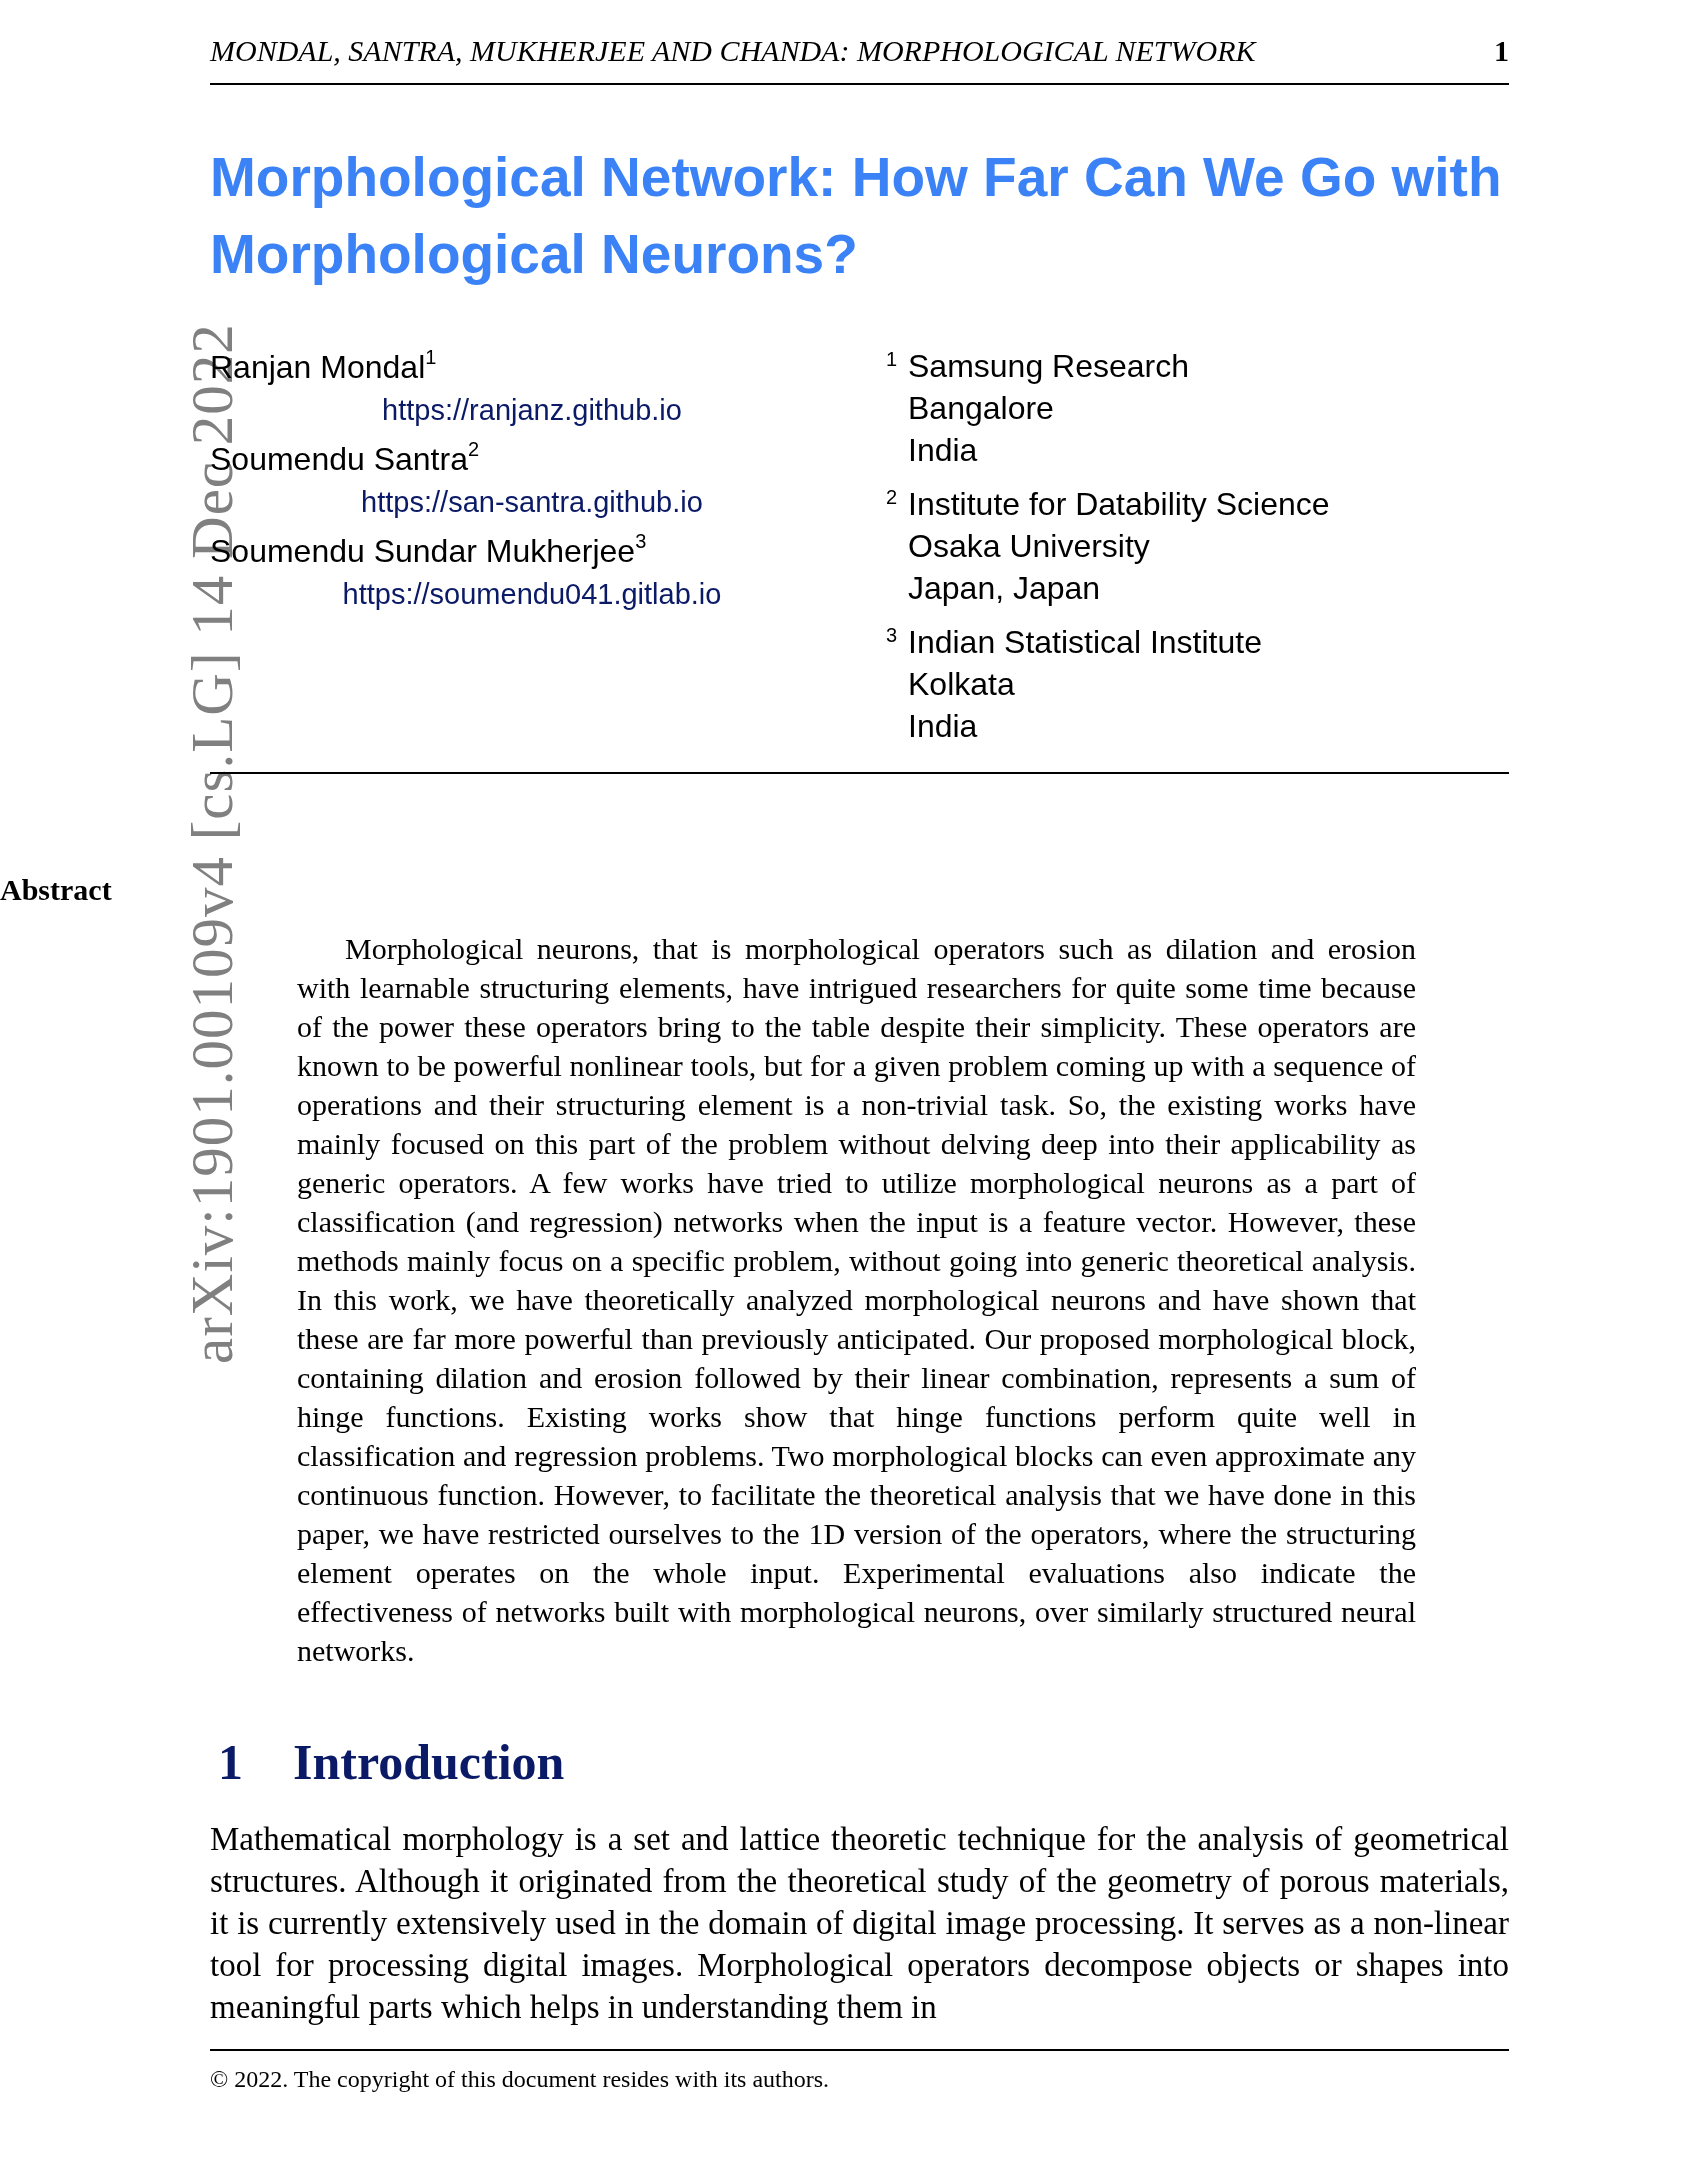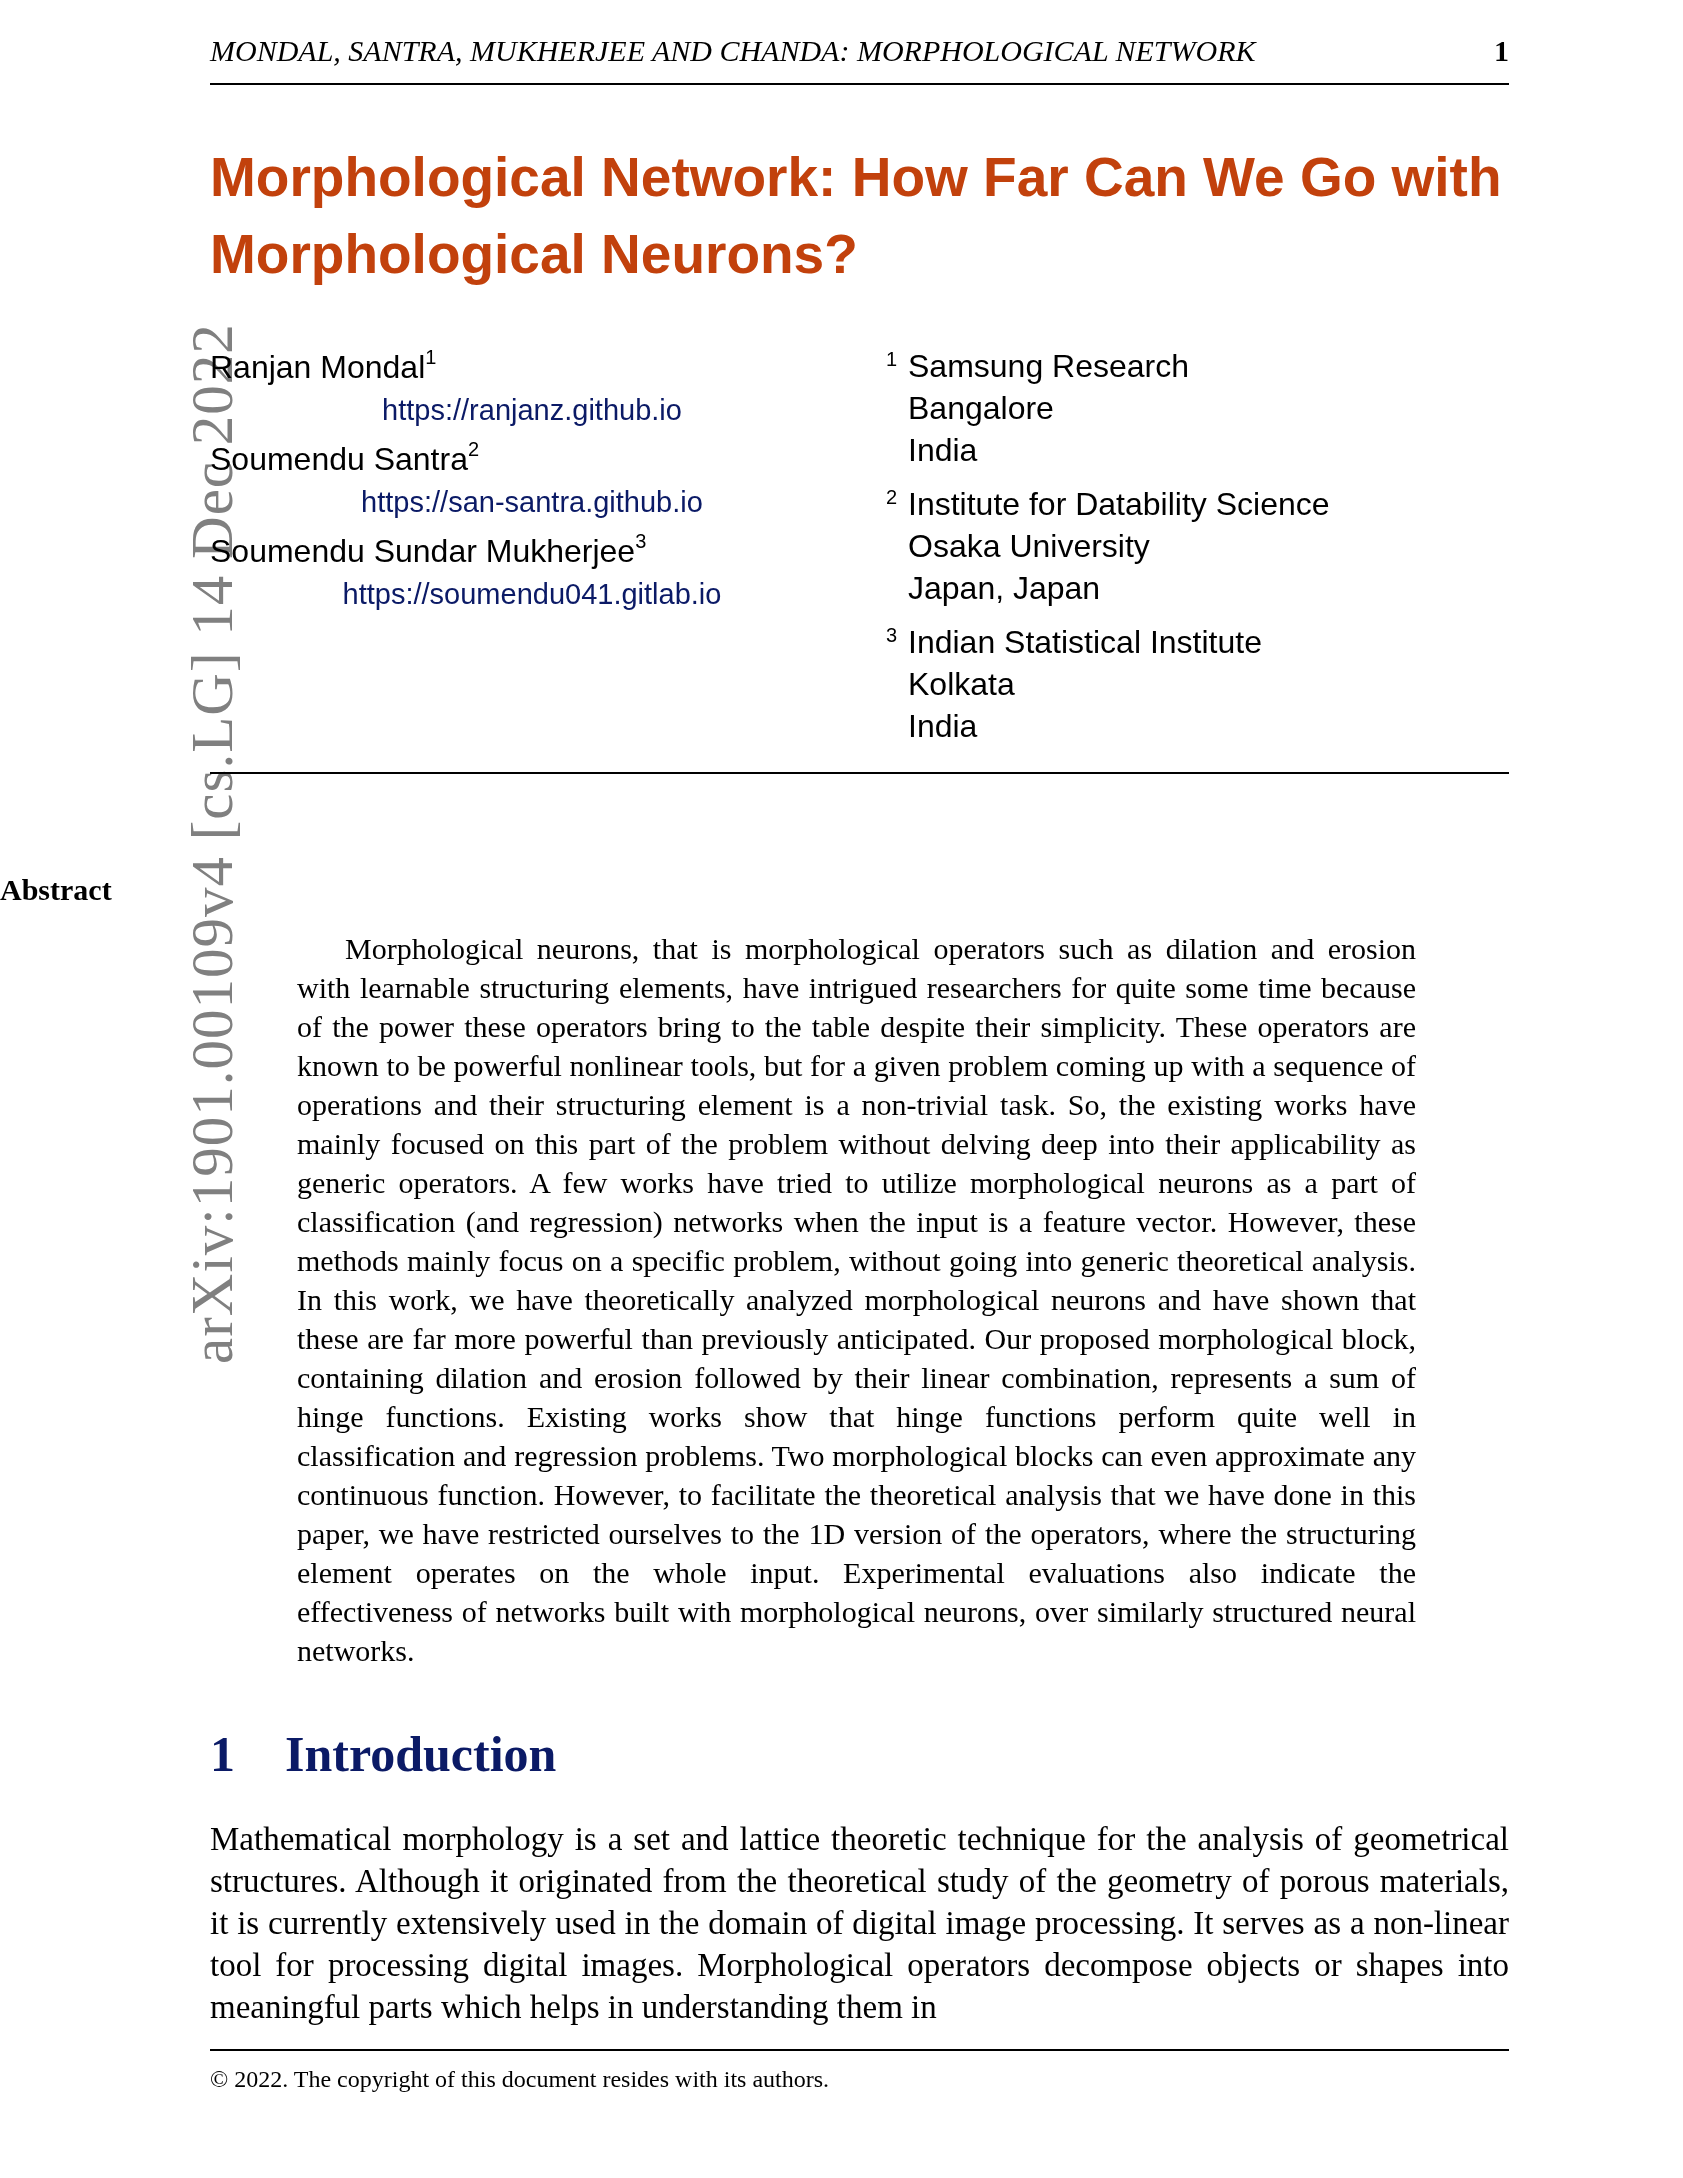--- a/index.html
+++ b/index.html
@@ -16,21 +16,21 @@
     .arxiv-stamp {
       position: absolute; left: 183px; top: 1364px;
       transform-origin: 0 0; transform: rotate(-90deg);
       font-family: "Liberation Serif", serif; font-size: 59px; color: #808080;
       white-space: nowrap; letter-spacing: 1px; line-height: 59px;
     }
 
     .title {
       position: absolute; left: 210px; top: 139px; width: 1317px;
       font-family: "Liberation Sans", sans-serif; font-weight: bold;
-      font-size: 55px; line-height: 77px; color: #c2410c; margin: 0;
+      font-size: 55px; line-height: 77px; color: #3b82f6; margin: 0;
     }
 
     .authors { position: absolute; left: 210px; top: 345px; width: 644px; font-family: "Liberation Sans", sans-serif; }
     .author { margin-bottom: 6px; }
     .author-name { font-size: 32px; line-height: 44px; }
     .author-name sup { font-size: 20px; vertical-align: 14px; line-height: 0; }
     .author-link { font-size: 29px; line-height: 42px; color: #0b1a66; text-decoration: none; display: block; text-align: center; }
 
     .affils { position: absolute; left: 886px; top: 345px; width: 634px; font-family: "Liberation Sans", sans-serif; }
     .affil { position: relative; padding-left: 22px; margin-bottom: 12px; }
@@ -41,21 +41,21 @@
       position: absolute; left: 0; width: 1683px; top: 873px; text-align: left;
       font-family: "Liberation Serif", serif; font-weight: bold; font-size: 30px;
     }
     .abstract-body {
       position: absolute; left: 297px; top: 929px; width: 1119px;
       font-family: "Liberation Serif", serif; font-size: 30px; line-height: 39px;
       text-align: justify; text-indent: 48px; margin: 0;
     }
 
     .section-heading {
-      position: absolute; left: 210px; top: 1725px; margin: 0;
+      position: absolute; left: 210px; top: 1725px; margin: 8px;
       font-family: "Liberation Serif", serif; font-weight: bold; font-size: 50px; color: #0b1a66;
     }
     .section-heading .num { display: inline-block; width: 75px; }
 
     .intro-body {
       position: absolute; left: 210px; top: 1818px; width: 1299px; margin: 0;
       font-family: "Liberation Serif", serif; font-size: 33px; line-height: 42px; text-align: justify;
     }
 
     .footer-rule { position: absolute; left: 210px; top: 2049px; width: 1299px; border-top: 2px solid #000; }

